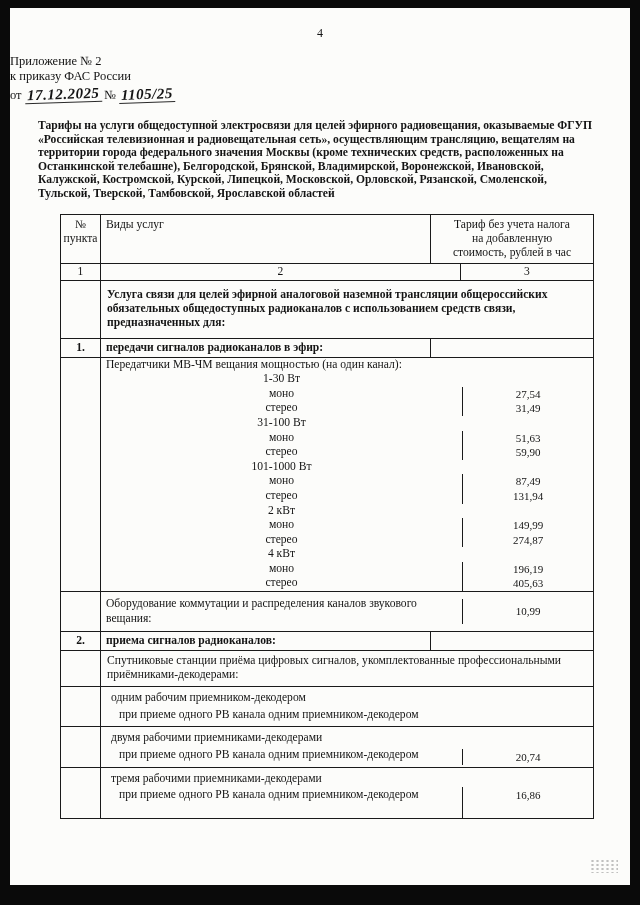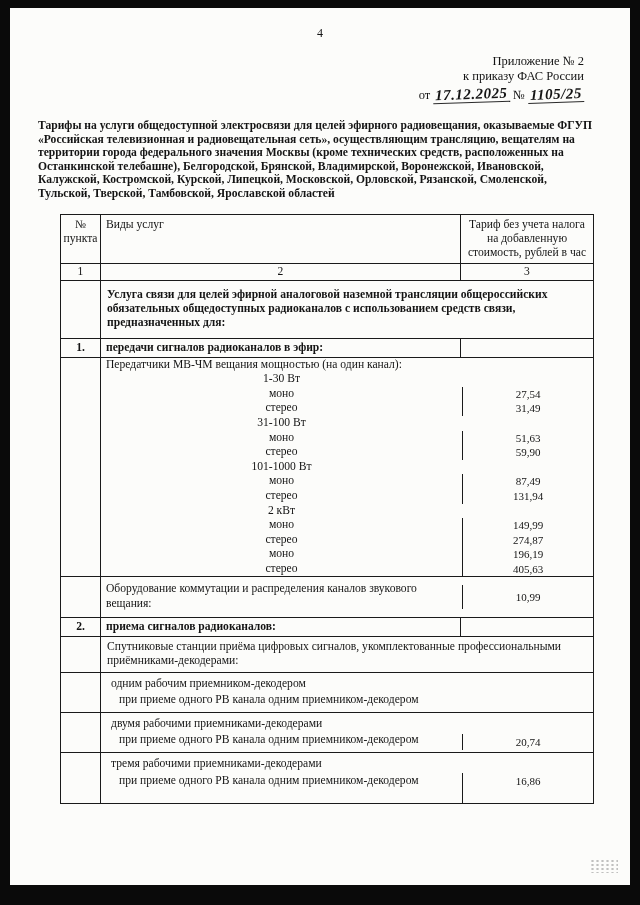--- a/index.html
+++ b/index.html
@@ -7,35 +7,35 @@
     width:640px;height:905px;overflow:hidden;
     background:#0a0a0a;color:#141414;
     font-family:"Liberation Serif","DejaVu Serif",serif;
   }
   .scan{position:relative;width:640px;height:905px;background:#0a0a0a}
   .page{
     position:absolute;left:10px;top:8px;width:620px;height:877px;
     background:#fcfcfa;
   }
   .page-number{text-align:center;padding-top:18px;font-size:12px}
-  .appendix{margin-top:13px;padding-right:46px;text-align:right;font-size:12.5px;line-height:15px}
+  .appendix{margin-top:13px;padding-right:46px;font-size:12.5px;line-height:15px}
   .appendix-order{margin-top:3px}
   .hand{
     display:inline-block;font-style:italic;font-weight:600;font-size:15px;
     letter-spacing:.5px;border-bottom:1px solid #2a2a2a;padding:0 2px;
     transform:rotate(-2deg);
   }
   .title{margin:16px 28px 0;font-weight:bold;font-size:11.6px;line-height:13.6px}
 
   .table{margin:13px 0 0 50px;width:532px;border:1px solid #1a1a1a;font-size:11.6px;line-height:14px}
   .tr{display:flex;align-items:stretch}
   .bb{border-bottom:1px solid #1a1a1a}
   .c1{flex:0 0 37px;width:37px;border-right:1px solid #1a1a1a;text-align:center;padding:2px 1px}
   .c2{flex:1;padding:2px 5px}
-  .c3{flex:0 0 130px;width:130px;border-left:1px solid #1a1a1a;text-align:center;padding:2px 1px}
+  .c3{flex:0 0 130px;width:130px;border-left:1px solid #1a1a1a;text-align:center;padding:2px 16px}
   .c23{flex:1;padding:7px 6px 8px}
   .cfill{flex:1;display:flex;flex-direction:column}
   .tline{display:flex;align-items:center}
   .tline .l{flex:1;text-align:center;line-height:14.6px;padding:0 5px}
   .tline .v{flex:0 0 130px;width:130px;border-left:1px solid #1a1a1a;text-align:center;line-height:14.6px;font-size:11px}
   .left{text-align:left !important}
   .bold{font-weight:bold}
   .header-row .c1,.header-row .c3{padding-top:3px;padding-bottom:3px}
   .header-row .c2{text-align:left;padding-top:3px}
   .num-row .c1,.num-row .c3{padding:1px}
@@ -146,20 +146,24 @@
             </div>
           <div class="tline">
               <div class="l">моно</div>
               <div class="v">149,99</div>
             </div>
           <div class="tline">
               <div class="l">стерео</div>
               <div class="v">274,87</div>
             </div>
           <div class="tline">
+              <div class="l">4 кВт</div>
+              <div class="v"></div>
+            </div>
+          <div class="tline">
               <div class="l">моно</div>
               <div class="v">196,19</div>
             </div>
           <div class="tline">
               <div class="l">стерео</div>
               <div class="v">405,63</div>
             </div>
         </div>
       </div>
 

